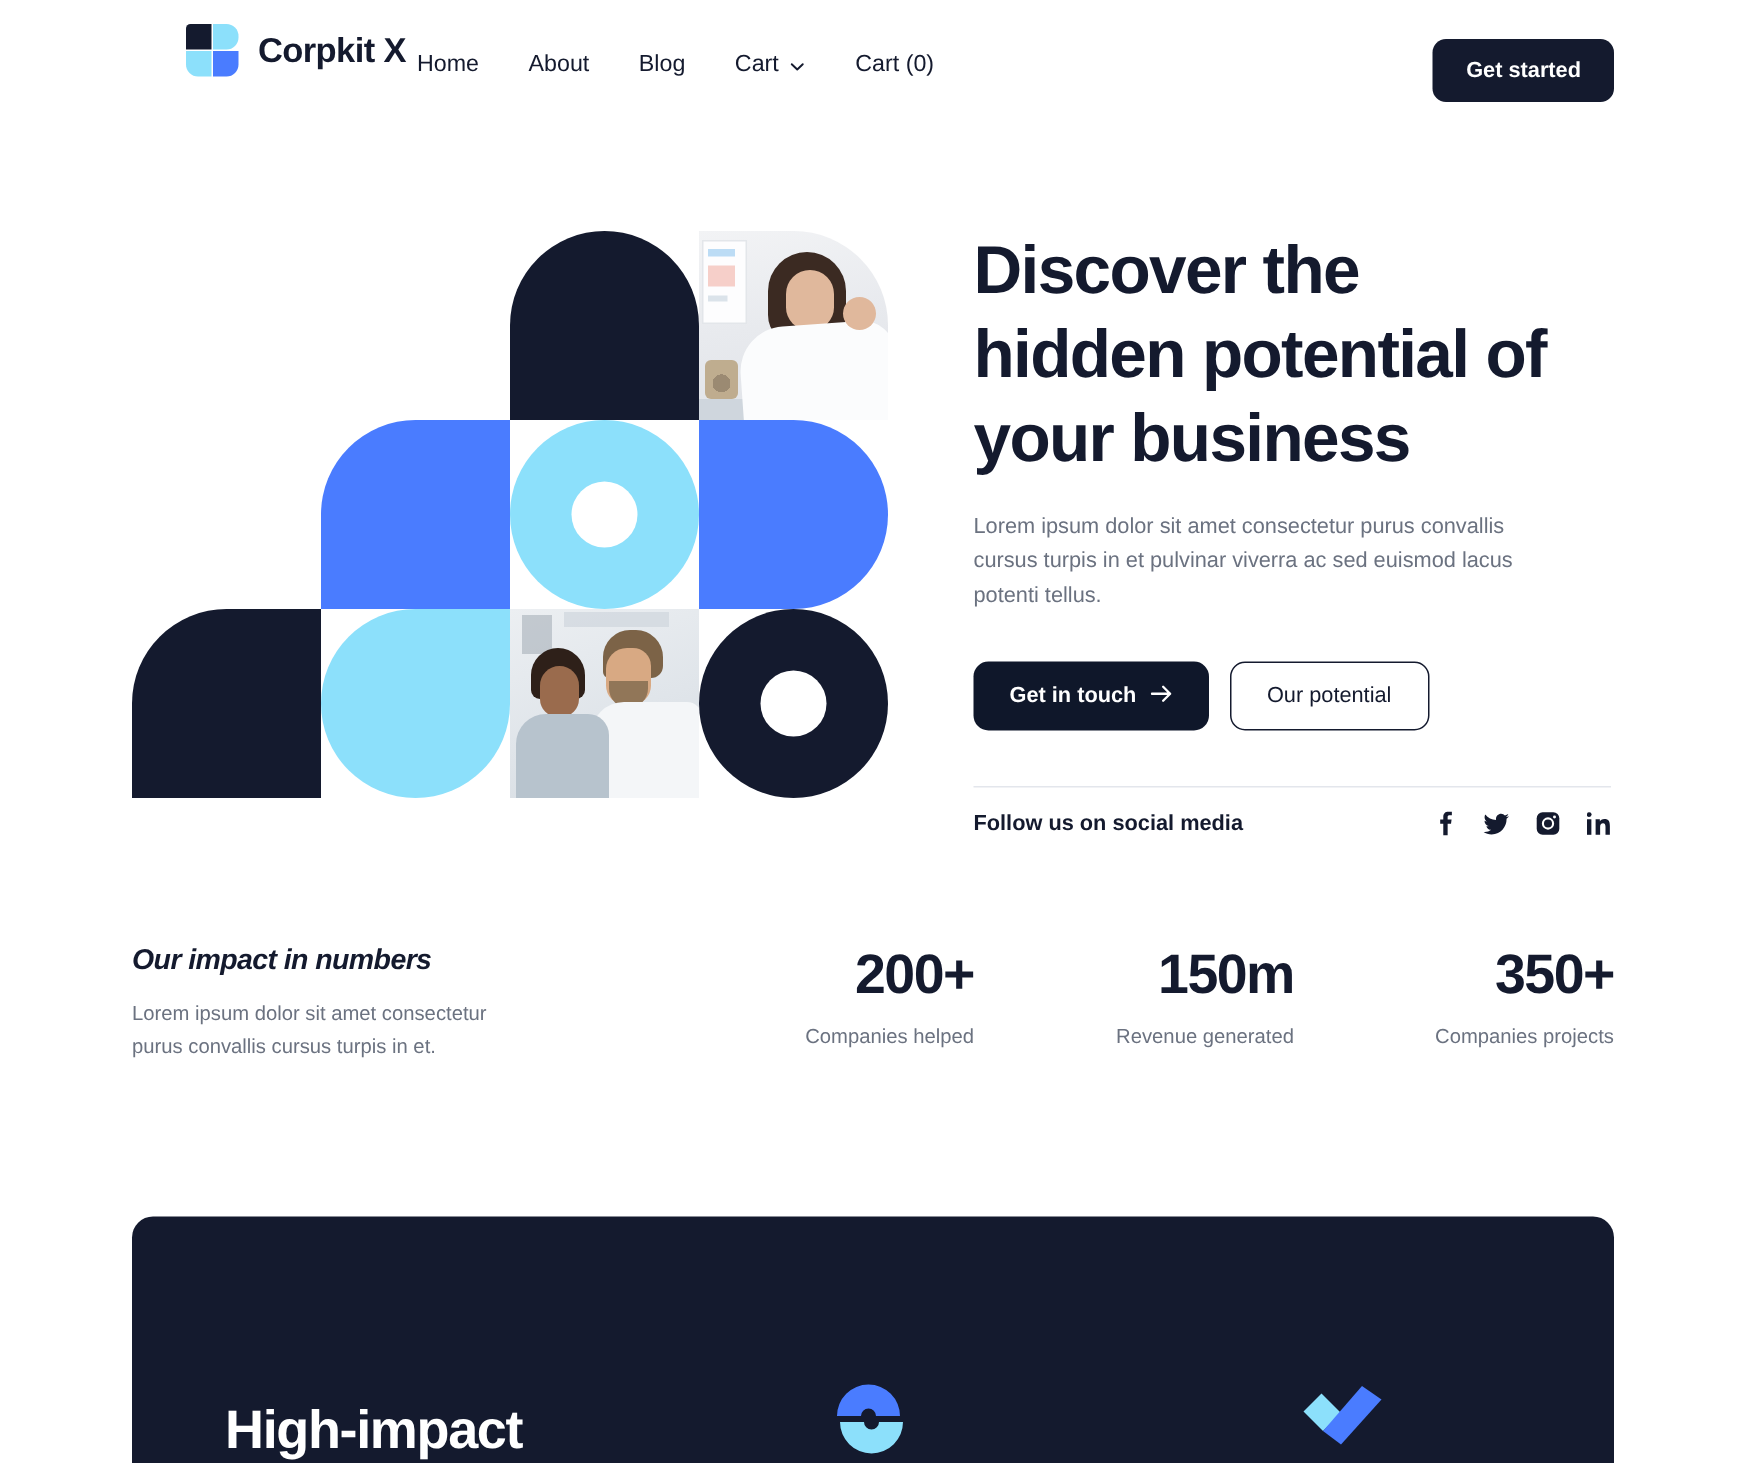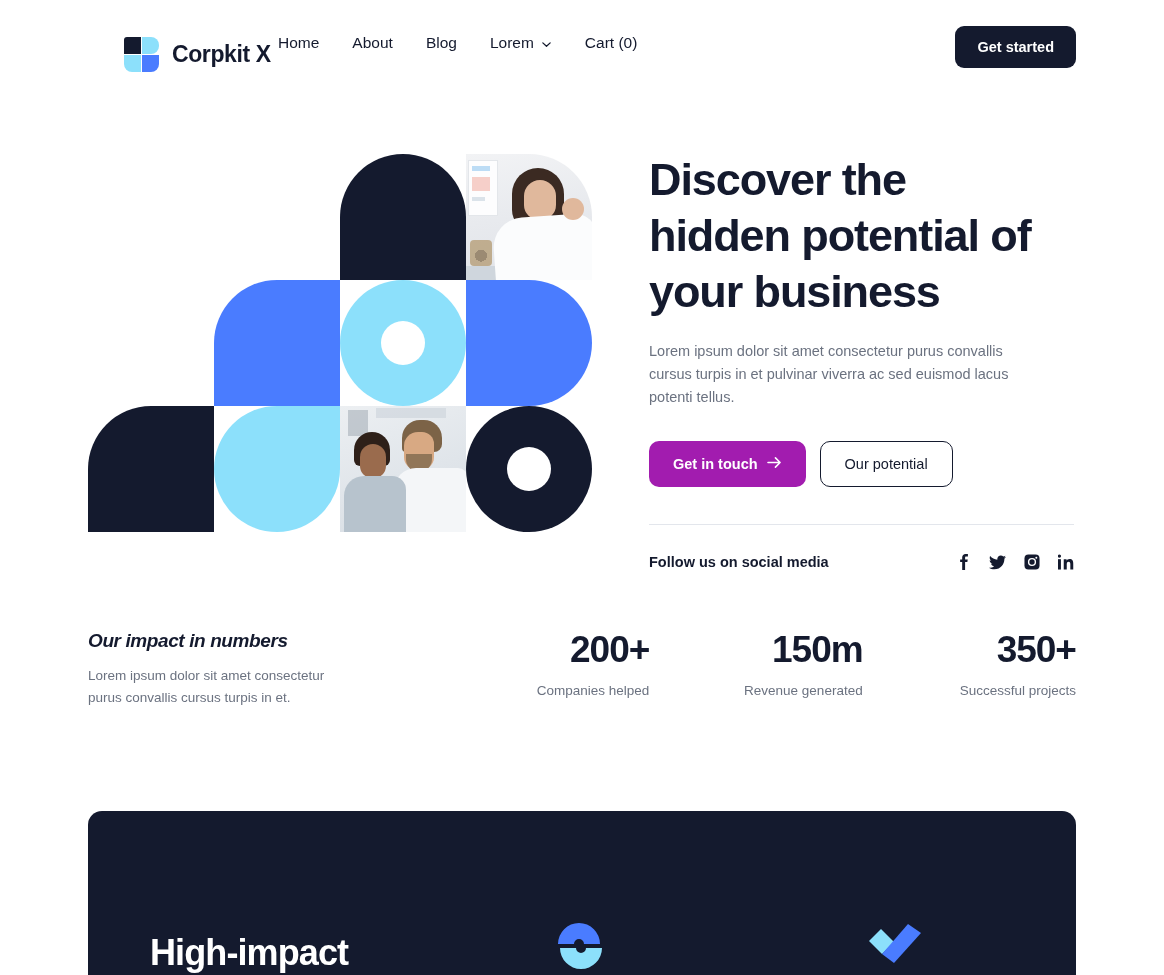--- a/index.html
+++ b/index.html
@@ -10,21 +10,21 @@
     color: #141a2e;
     overflow: hidden;
   }
 
   
   .header {
     position: absolute; left: 0; top: 0; width: 1164px; height: 88px;
     display: flex; align-items: center;
   }
   .brand {
-    position: absolute; left: 88px; top: 37px;
+    position: absolute; left: 88px; top: 16px;
     display: flex; align-items: center; gap: 13px; padding-left: 36px;
   }
   .logo-mark {
     width: 35px; height: 35px;
     display: grid; grid-template-columns: 17px 17px; grid-template-rows: 17px 17px;
     gap: 1px;
   }
   .logo-q { width: 17px; height: 17px; }
   .logo-q1 { background: #141a2e; border-radius: 3px 0 0 0; }
   .logo-q2 { background: #8ce0fb; border-radius: 0 8px 8px 0; }
@@ -140,34 +140,34 @@
   .hero-h1 {
     font-size: 45px; line-height: 56px; font-weight: 700;
     letter-spacing: -1.1px; color: #141a2e;
   }
   .hero-p {
     margin-top: 20px; font-size: 14.5px; line-height: 23px; color: #6b7280;
     width: 392px;
   }
   .hero-btns { margin-top: 32px; display: flex; gap: 14px; }
   .btn-primary {
-    background: #a21caf; color: #ffffff; border: none; border-radius: 10px;
+    background: #0f172a; color: #ffffff; border: none; border-radius: 10px;
     padding: 0 24px; height: 46px; font-size: 14.5px; font-weight: 700;
     display: flex; align-items: center; gap: 9px; cursor: pointer;
     font-family: "Liberation Sans", sans-serif;
   }
   .btn-secondary {
     background: #ffffff; color: #141a2e; border: 1px solid #141a2e; border-radius: 10px;
     padding: 0 24px; height: 46px; font-size: 14.5px;
     display: flex; align-items: center; cursor: pointer;
     font-family: "Liberation Sans", sans-serif;
   }
   .hr { margin-top: 37px; width: 425px; height: 1px; background: #e3e6ec; }
   .social-row {
-    margin-top: 29px; width: 425px; display: flex; align-items: center;
+    margin-top: 16px; width: 425px; display: flex; align-items: center;
     justify-content: space-between;
     gap: 28px;
   }
   .social-label { font-size: 14.5px; font-weight: 700; color: #141a2e; }
   .social-icons { display: flex; align-items: center; gap: 18px; }
   .social-icons span { display: flex; cursor: pointer; }
 
   
   .stats { position: absolute; left: 88px; top: 628px; width: 988px; }
   .stats-left { position: absolute; left: 0; top: 2px; width: 290px; }
@@ -209,21 +209,21 @@
     <div class="nav-item">
       <span>Home</span>
     </div>
     <div class="nav-item">
       <span>About</span>
     </div>
     <div class="nav-item">
       <span>Blog</span>
     </div>
     <div class="nav-item">
-      <span>Lorem</span>
+      <span>Cart</span>
       <span class="chev">
         <svg width="11" height="11" viewBox="0 0 12 12" fill="none">
           <path d="M2 4.2 L6 8 L10 4.2" stroke="#141a2e" stroke-width="1.4" stroke-linecap="round" stroke-linejoin="round"></path>
         </svg>
       </span>
     </div>
     <div class="nav-item">
       <span>Cart (0)</span>
     </div>
   </nav>
@@ -326,21 +326,21 @@
     <div class="stat">
       <div class="stat-num">200+</div>
       <div class="stat-lbl">Companies helped</div>
     </div>
     <div class="stat">
       <div class="stat-num">150m</div>
       <div class="stat-lbl">Revenue generated</div>
     </div>
     <div class="stat">
       <div class="stat-num">350+</div>
-      <div class="stat-lbl">Successful projects</div>
+      <div class="stat-lbl">Companies projects</div>
     </div>
   </div>
 </section>
 
 <section class="dark-card">
   <div class="dark-title">High-impact</div>
 
   <div class="deco-link">
     <svg width="52" height="58" viewBox="0 0 52 58" fill="none">
       <path d="M4 27 A21 21 0 0 1 46 27 L30 27 A5 5 0 0 0 20 27 Z" fill="#4a7cff"></path>

